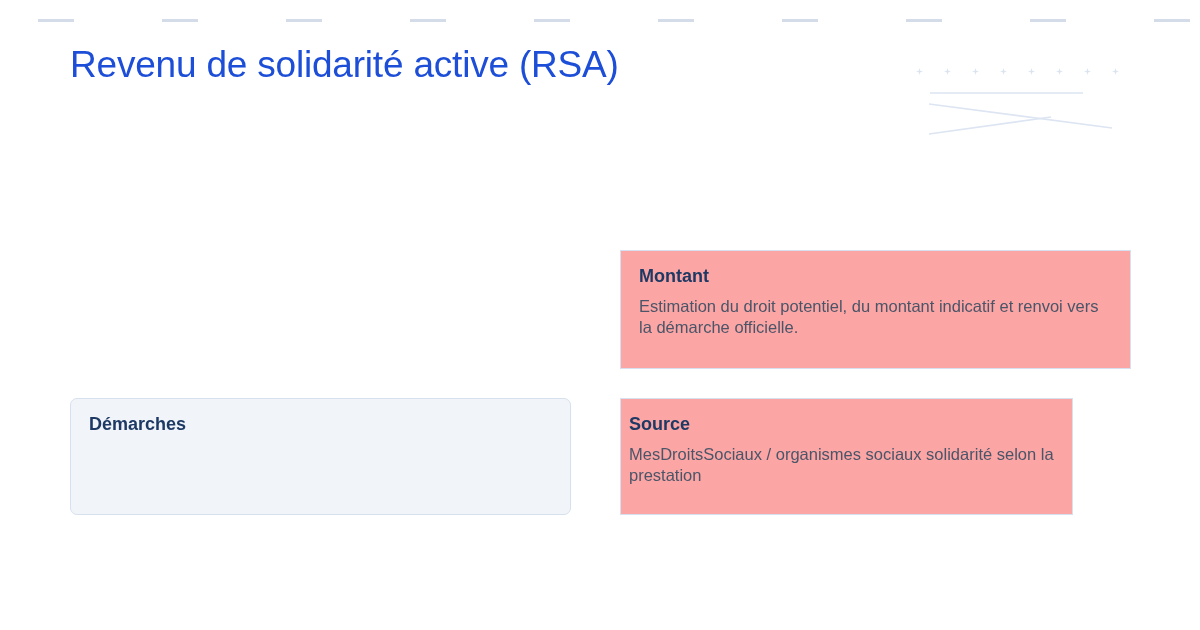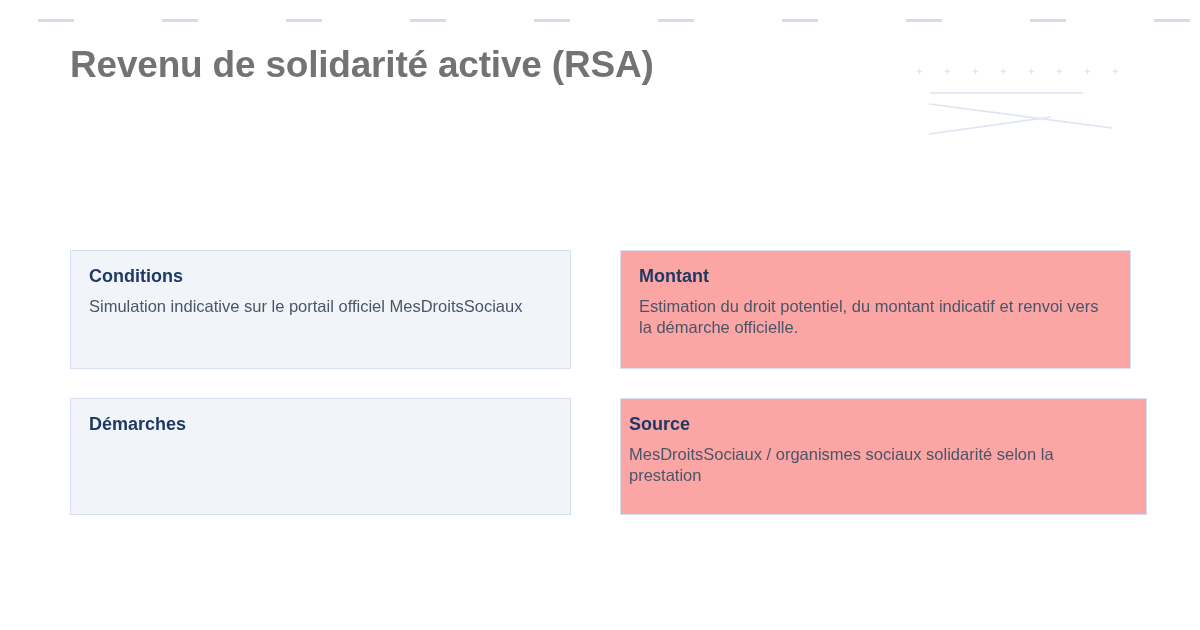--- a/index.html
+++ b/index.html
@@ -34,22 +34,22 @@
     height: 3px;
     background: #d3dce8;
   }
 
   
   #page-title {
     position: absolute;
     left: 70px;
     top: 44px;
     font-size: 37px;
-    font-weight: bold;
-    color: #737373;
+    font-weight: normal;
+    color: #1d4ed8;
     letter-spacing: -0.2px;
     white-space: nowrap;
   }
 
   
   #deco {
     position: absolute;
     left: 905px;
     top: 55px;
     width: 245px;
@@ -75,22 +75,22 @@
   .card {
     position: absolute;
     border: 1px solid #d6e0ee;
     padding: 16px 18px 14px 18px;
   }
   .card.tone-light { background: #f1f5f9; }
   .card.tone-blue  { background: #fca5a5; }
 
   #card-conditions { left: 70px;  top: 250px; width: 501px; height: 119px; }
   #card-montant    { left: 620px; top: 250px; width: 511px; height: 119px; }
-  #card-demarches  { left: 70px;  top: 398px; width: 501px; height: 117px; }
-  #card-source     { left: 620px; top: 398px; width: 527px; height: 117px; padding-left: 8px; }
+  #card-demarches  { left: 70px;  top: 398px; width: 501px; height: 117px; border-radius: 7px; }
+  #card-source     { left: 620px; top: 398px; width: 453px; height: 117px; padding-left: 8px; }
 
   .card-title {
     font-size: 18px;
     font-weight: bold;
     color: #1e3a64;
     margin-bottom: 9px;
     line-height: 1.1;
   }
   .card-body {
     font-size: 16.5px;
@@ -127,24 +127,20 @@
   <div class="deco-dot" style="left: 11px; background: rgb(219, 228, 241);"></div>
       <div class="deco-dot" style="left: 39px; background: rgb(219, 228, 241);"></div>
       <div class="deco-dot" style="left: 67px; background: rgb(219, 228, 241);"></div>
       <div class="deco-dot" style="left: 95px; background: rgb(219, 228, 241);"></div>
       <div class="deco-dot" style="left: 123px; background: rgb(219, 228, 241);"></div>
       <div class="deco-dot" style="left: 151px; background: rgb(219, 228, 241);"></div>
       <div class="deco-dot" style="left: 179px; background: rgb(219, 228, 241);"></div>
       <div class="deco-dot" style="left: 207px; background: rgb(219, 228, 241);"></div>
     </div>
 
-  <div class="card tone-light" id="card-conditions">
-    <div class="card-title">Conditions</div>
-    <div class="card-body">Simulation indicative sur le portail officiel MesDroitsSociaux</div>
-  </div>
 
   <div class="card tone-blue" id="card-montant">
     <div class="card-title">Montant</div>
     <div class="card-body">Estimation du droit potentiel, du montant indicatif et renvoi vers la démarche officielle.</div>
   </div>
 
   <div class="card tone-light" id="card-demarches">
     <div class="card-title">Démarches</div>
   </div>
 

